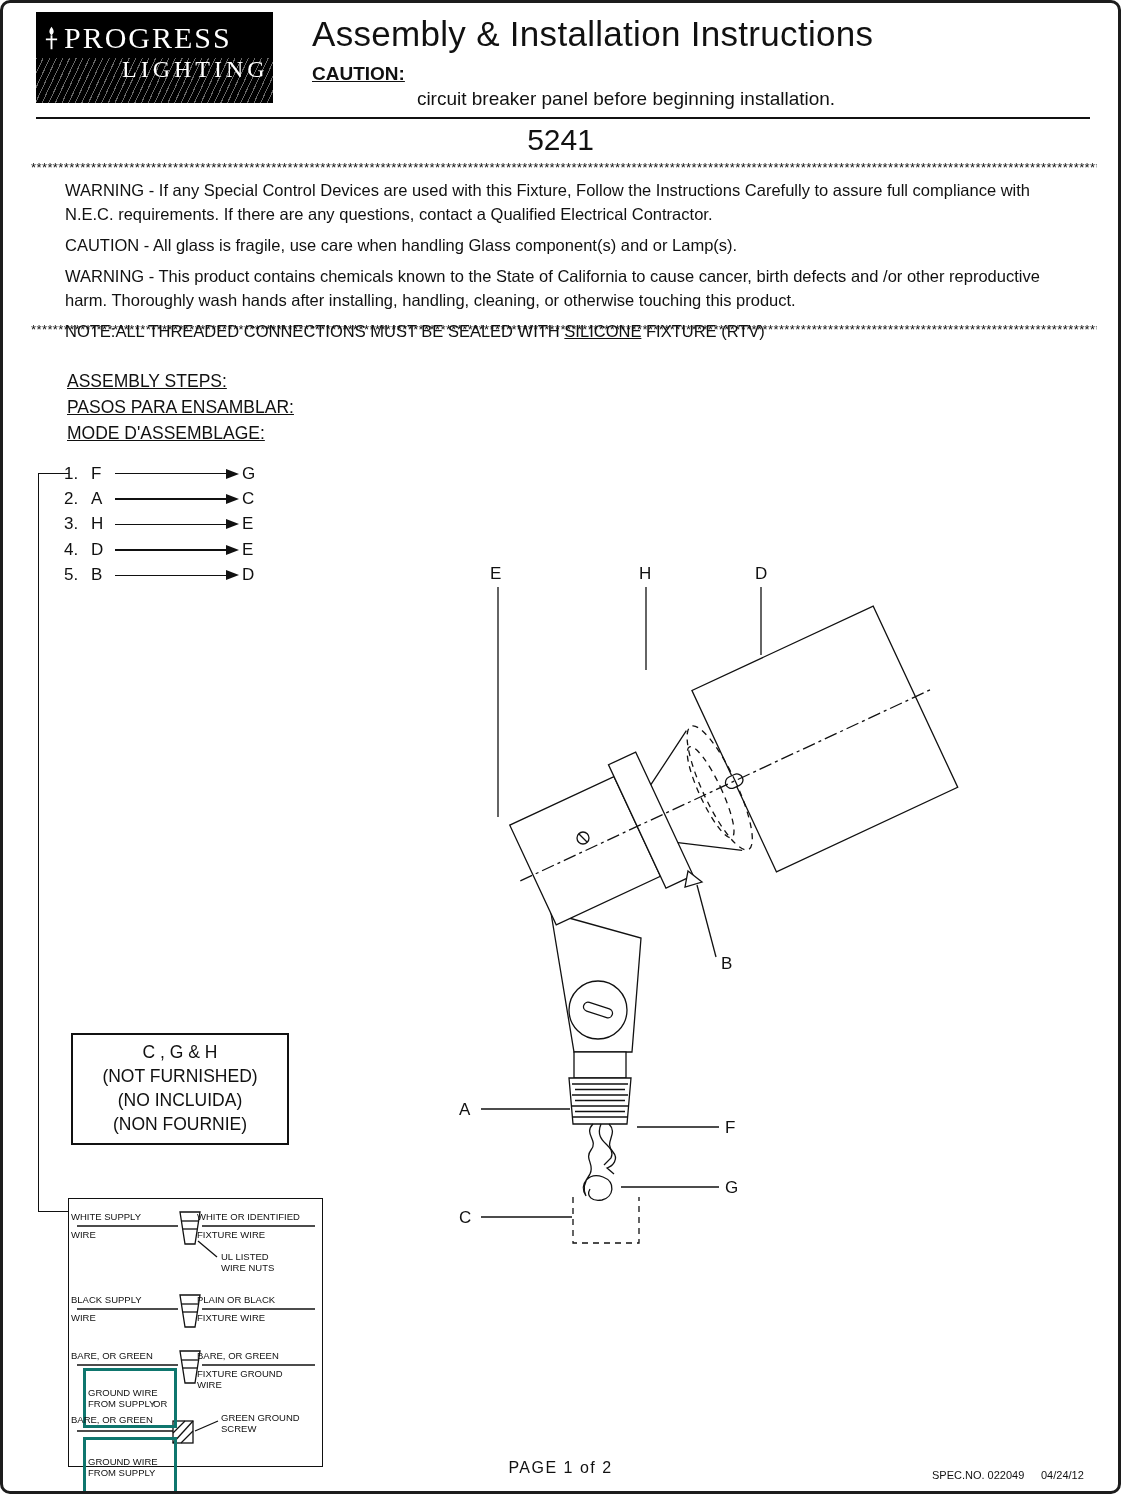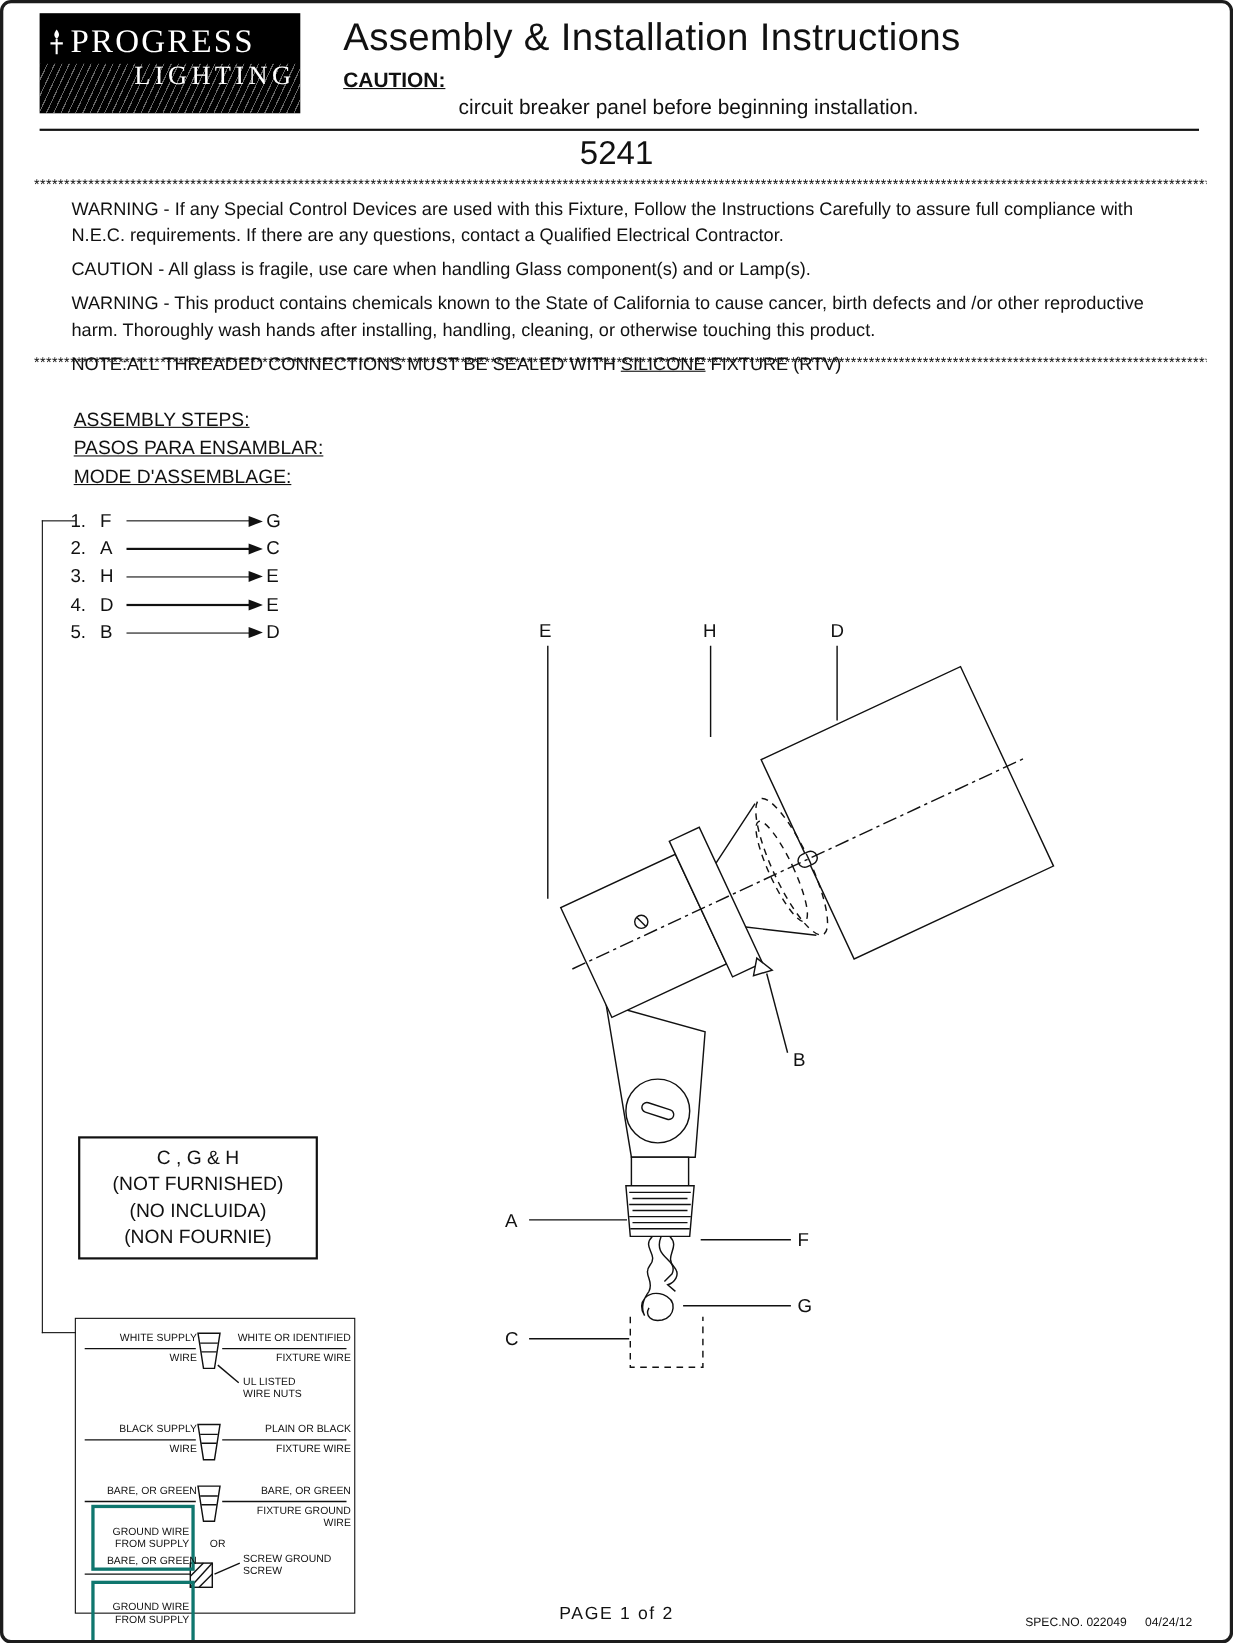--- a/index.html
+++ b/index.html
@@ -51,21 +51,21 @@
   
   .diagram{position:absolute;left:430px;top:552px;}
   .ln{stroke:#111;stroke-width:1.3;fill:none;}
   .fw{stroke:#111;stroke-width:1.3;fill:#fff;}
   .dd{stroke-dasharray:13 4 3 4;}
   .dsh{stroke-dasharray:6 5;}
   .diagram text{font-family:"Liberation Sans",sans-serif;font-size:17px;fill:#111;}
 
   
   .wbox{position:absolute;left:65px;top:1195px;width:253px;height:267px;border:1.5px solid #111;font-size:9.5px;}
-  .wl{position:absolute;text-align:right;line-height:11px;}
+  .wl{position:absolute;text-align:left;line-height:11px;}
   .wl.leftcol{left:2px;width:108px;}
   .wl.rightcol{left:128px;width:122px;}
   .wl.boxed{border:3px solid #0f766e;padding:16px 2px;}
   .wl.notel{text-align:left;}
   .wsvg{position:absolute;left:0;top:0;}
 
   
   .foot-page{position:absolute;left:0;right:0;top:1456px;text-align:center;font-size:16px;letter-spacing:1.5px;}
   .foot-spec{position:absolute;left:929px;top:1466px;font-size:11px;}
   .foot-date{position:absolute;left:1038px;top:1466px;font-size:11px;}
@@ -279,21 +279,21 @@
       <div>WIRE</div>
     </div>
 
     <div class="wl" style="left:84px;top:199px;width:52px">OR</div>
 
     <div class="wl leftcol" style="top:215px">BARE, OR GREEN</div>
     <div class="wl boxed" style="left:14px;top:238px;width:84px">
       <div>GROUND WIRE</div>
       <div>FROM SUPPLY</div>
     </div>
-    <div class="wl notel" style="left:152px;top:213px;width:98px">SCREW GROUND</div>
+    <div class="wl notel" style="left:152px;top:213px;width:98px">GREEN GROUND</div>
     <div class="wl notel" style="left:152px;top:224px;width:98px">SCREW</div>
   </div>
 
   <div class="foot-page">PAGE 1 of 2</div>
   <div class="foot-spec">SPEC.NO.  022049</div>
   <div class="foot-date">04/24/12</div>
 
 </div>
 
 </body></html>

